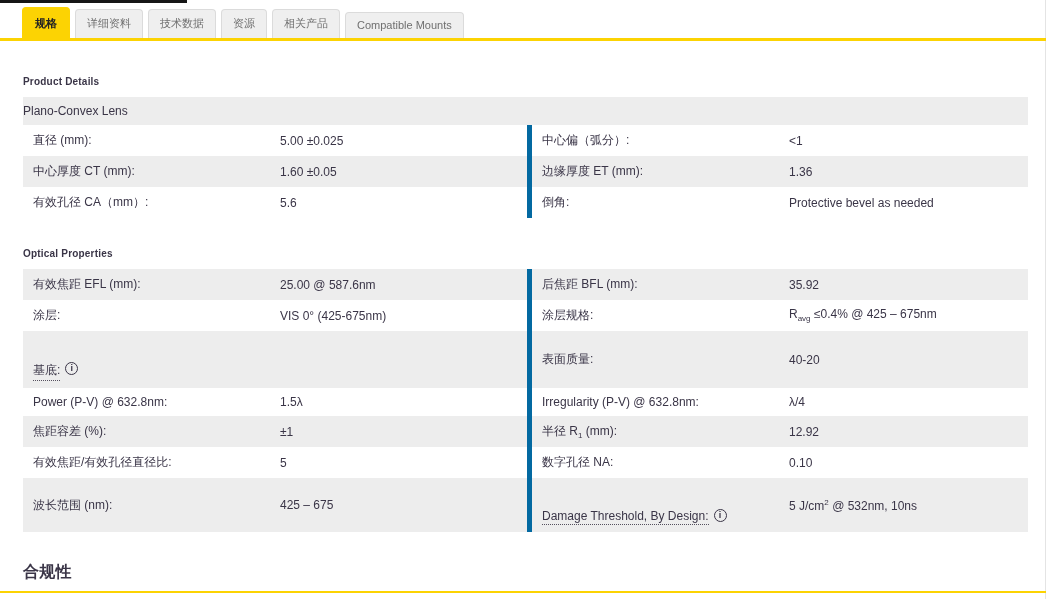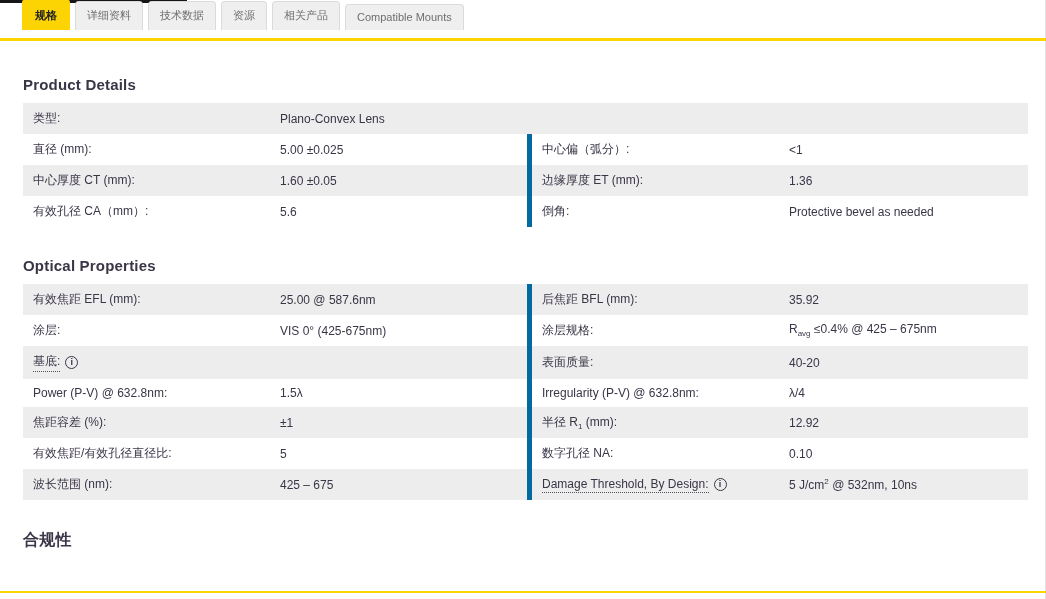--- a/index.html
+++ b/index.html
@@ -7,54 +7,54 @@
   body {
     width:1046px; height:599px; position:relative; overflow:hidden;
     font-family:"Liberation Sans", sans-serif;
     color:#3A3547;
   }
   
   .top-dark-line { position:absolute; top:0; left:0; width:187px; height:3px; background:#161616; }
   .right-edge { position:absolute; top:0; right:0; width:1px; height:599px; background:#E4E4E4; }
 
   
-  .tabs { position:absolute; left:22px; top:0; display:flex; gap:5px; align-items:flex-end; height:30px; }
+  .tabs { position:absolute; left:22px; top:0; display:flex; gap:5px; align-items:flex-end; height:38px; }
   .tab {
     display:inline-flex; align-items:center;
     background:#EFEFEF; border:1px solid #DBDBDB; border-bottom:none;
     border-radius:4px 4px 0 0; padding:6px 11px 7px 11px;
     font-size:11px; color:#6F6F6F; cursor:pointer; white-space:nowrap;
   }
   .tab.active {
     background:#FCD303; border-color:#FCD303; color:#232323;
     padding:8px 12px 7px 12px; font-weight:bold;
   }
   .tab-underline { position:absolute; top:38px; left:0; width:1046px; height:3px; background:#FCD303; }
 
   
   .content { position:absolute; top:41px; left:23px; width:1005px; }
   .section-title {
-    font-size:15px; font-weight:bold; color:#3A3547;
+    font-size:10px; font-weight:bold; color:#3A3547;
     margin:30px 0 10px 0; letter-spacing:.2px;
   }
   .section:first-child .section-title { margin-top:35px; }
   .section-title.cjk { font-size:16px; }
 
   .row { display:grid; grid-template-columns:504px 501px; min-height:28px; }
   .row.shaded { background:#EDEDED; }
   .cell { display:flex; align-items:center; font-size:12px; }
   .cell.right-half { border-left:5px solid #0369a1; }
   .cell.no-border { border-left:none; }
   .lbl { width:257px; min-width:257px; padding:7px 6px 7px 10px; color:#3A3547; }
   .val { flex:1; padding:7px 6px 7px 0; color:#3A3547; }
   .val sub, .lbl sub { font-size:8px; }
   .val sup, .lbl sup { font-size:8px; }
   a.link { color:#2D6FAE; text-decoration:none; }
   .dotted { border-bottom:1px dotted #55505e; padding-bottom:1px; }
-  .lbl-wrap { width:257px; min-width:257px; padding:7px 6px 7px 10px; display:flex; align-items:center; }
+  .lbl-wrap { width:257px; min-width:257px; padding:7px 6px 7px 10px; display:flex; align-items:flex-start;margin-top:24px; }
   .info-icon {
     display:inline-block; width:13px; height:13px; margin-left:5px;
     border:1.3px solid #3A3547; border-radius:50%;
     font-size:9px; font-weight:bold; line-height:11px; text-align:center;
     color:#3A3547; cursor:pointer; flex:none;
   }
   .bottom-yellow-line { position:absolute; top:591px; left:0; width:1046px; height:2px; background:#FCD303; }
 </style>
 </head>
 <body>
@@ -71,21 +71,20 @@
   <div class="tab">Compatible Mounts</div>
 </div>
 <div class="tab-underline"></div>
 
 <div class="content">
 
   <div class="section">
     <div class="section-title">Product Details</div>
     <div class="row shaded">
       <div class="cell">
-        <span class="lbl">类型:</span>
         <span class="val">Plano-Convex Lens</span>
       </div>
       <div class="cell no-border"></div>
     </div>
   </div>
 
   <div class="section">
     <div class="row">
       <div class="cell">
         <span class="lbl">直径 (mm):</span>

